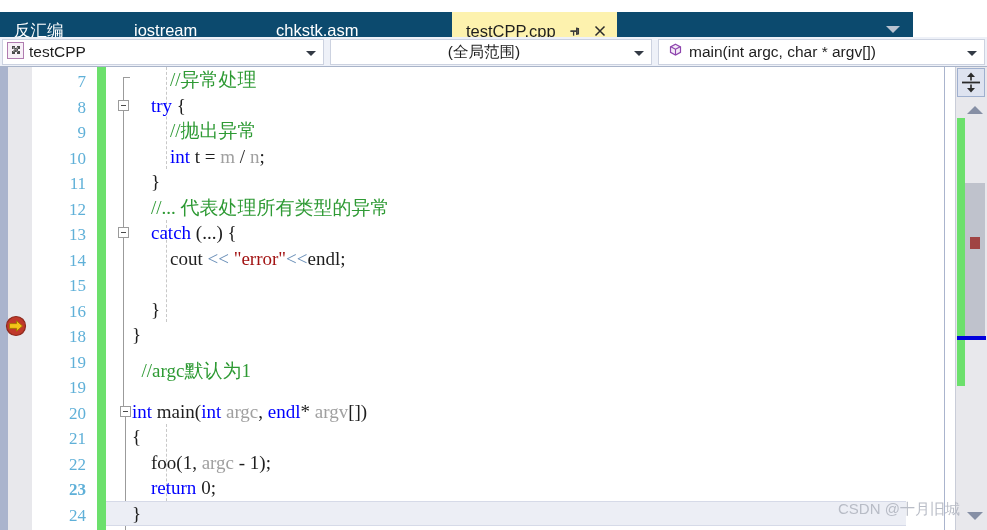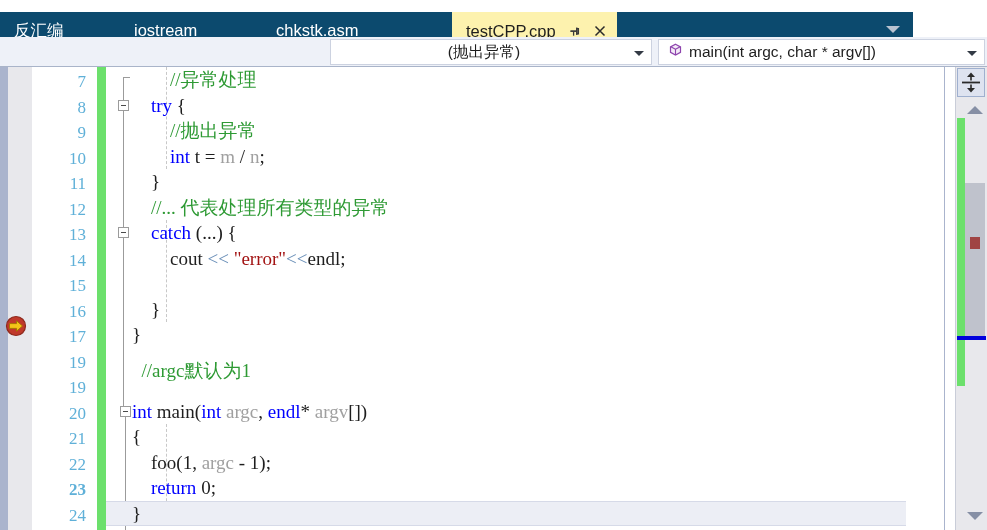--- a/index.html
+++ b/index.html
@@ -299,23 +299,34 @@
             </svg>
           </span>
         </div>
       </div>
     <div id="active-tab-underline" style="left: 452px; width: 182px;"></div>
     <div id="tab-overflow-chevron"></div>
   </div>
 
   <div id="navbar">
 
+    <div class="combo" id="combo-project" style="left: 2px; width: 322px;">
+      <span class="combo-icon">
+        <svg width="17" height="17" viewBox="0 0 17 17">
+          <rect x="0.5" y="0.5" width="16" height="16" fill="#f7f0f7" stroke="#b07cb0"></rect>
+          <path d="M5 4h3v2h2V4h3v3h-2v2h2v3h-3v-2H8v2H5V9h2V7H5z" fill="#4a4a4a"></path>
+          <path d="M6 5h1.5v2H9.5V5H11v2h-1v1.8h1V10h-1.5V8.2H7.5V10H6V8.2h1V7H6z" fill="#8f8f8f"></path>
+        </svg>
+      </span>
+      <span class="combo-label">testCPP</span>
+      <span class="combo-caret"></span>
+    </div>
 
     <div class="combo combo-center" id="combo-scope" style="left: 330px; width: 322px;">
-      <span class="combo-label">(抛出异常)</span>
+      <span class="combo-label">(全局范围)</span>
       <span class="combo-caret"></span>
     </div>
 
     <div class="combo" id="combo-member" style="left: 658px; width: 327px;">
       <span class="combo-icon" style="margin-left:8px;">
         <svg width="17" height="17" viewBox="0 0 17 17">
           <path d="M8.5 2.2l5 2.7v5.4l-5 2.7-5-2.7V4.9z" fill="#f3eaf7" stroke="#8e44ad" stroke-width="1.2"></path>
           <path d="M8.5 7.3l4.7-2.5M8.5 7.3L3.8 4.8M8.5 7.3v5.6" stroke="#8e44ad" stroke-width="1.1" fill="none"></path>
         </svg>
       </span>
@@ -342,21 +353,21 @@
         <div class="linenum" style="top: 2px;">7</div>
         <div class="linenum" style="top: 27.5px;">8</div>
         <div class="linenum" style="top: 53px;">9</div>
         <div class="linenum" style="top: 78.5px;">10</div>
         <div class="linenum" style="top: 104px;">11</div>
         <div class="linenum" style="top: 129.5px;">12</div>
         <div class="linenum" style="top: 155px;">13</div>
         <div class="linenum" style="top: 180.5px;">14</div>
         <div class="linenum" style="top: 206px;">15</div>
         <div class="linenum" style="top: 231.5px;">16</div>
-        <div class="linenum" style="top: 257px;">17</div>
+        <div class="linenum" style="top: 257px;">18</div>
         <div class="linenum" style="top: 282.5px;">19</div>
         <div class="linenum" style="top: 308px;">19</div>
         <div class="linenum" style="top: 333.5px;">20</div>
         <div class="linenum" style="top: 359px;">21</div>
         <div class="linenum" style="top: 384.5px;">22</div>
         <div class="linenum" style="top: 410px; font-weight: bold;">23</div>
         <div class="linenum" style="top: 435.5px;">24</div>
       </div>
 
     <div id="changebar"></div>
@@ -414,14 +425,15 @@
       <path d="M13 23.5l-4-4.5h8z" fill="#2b2b2b"></path>
     </svg>
   </div>
   <div id="scroll-up-arrow"></div>
   <div id="scroll-changebar"></div>
   <div id="scroll-thumb"></div>
   <div id="scroll-error-marker"></div>
   <div id="scroll-caret-line"></div>
   <div id="scroll-down-arrow"></div>
 
+  <div id="watermark">CSDN @十月旧城</div>
 
 </div>
 
 </body></html>

